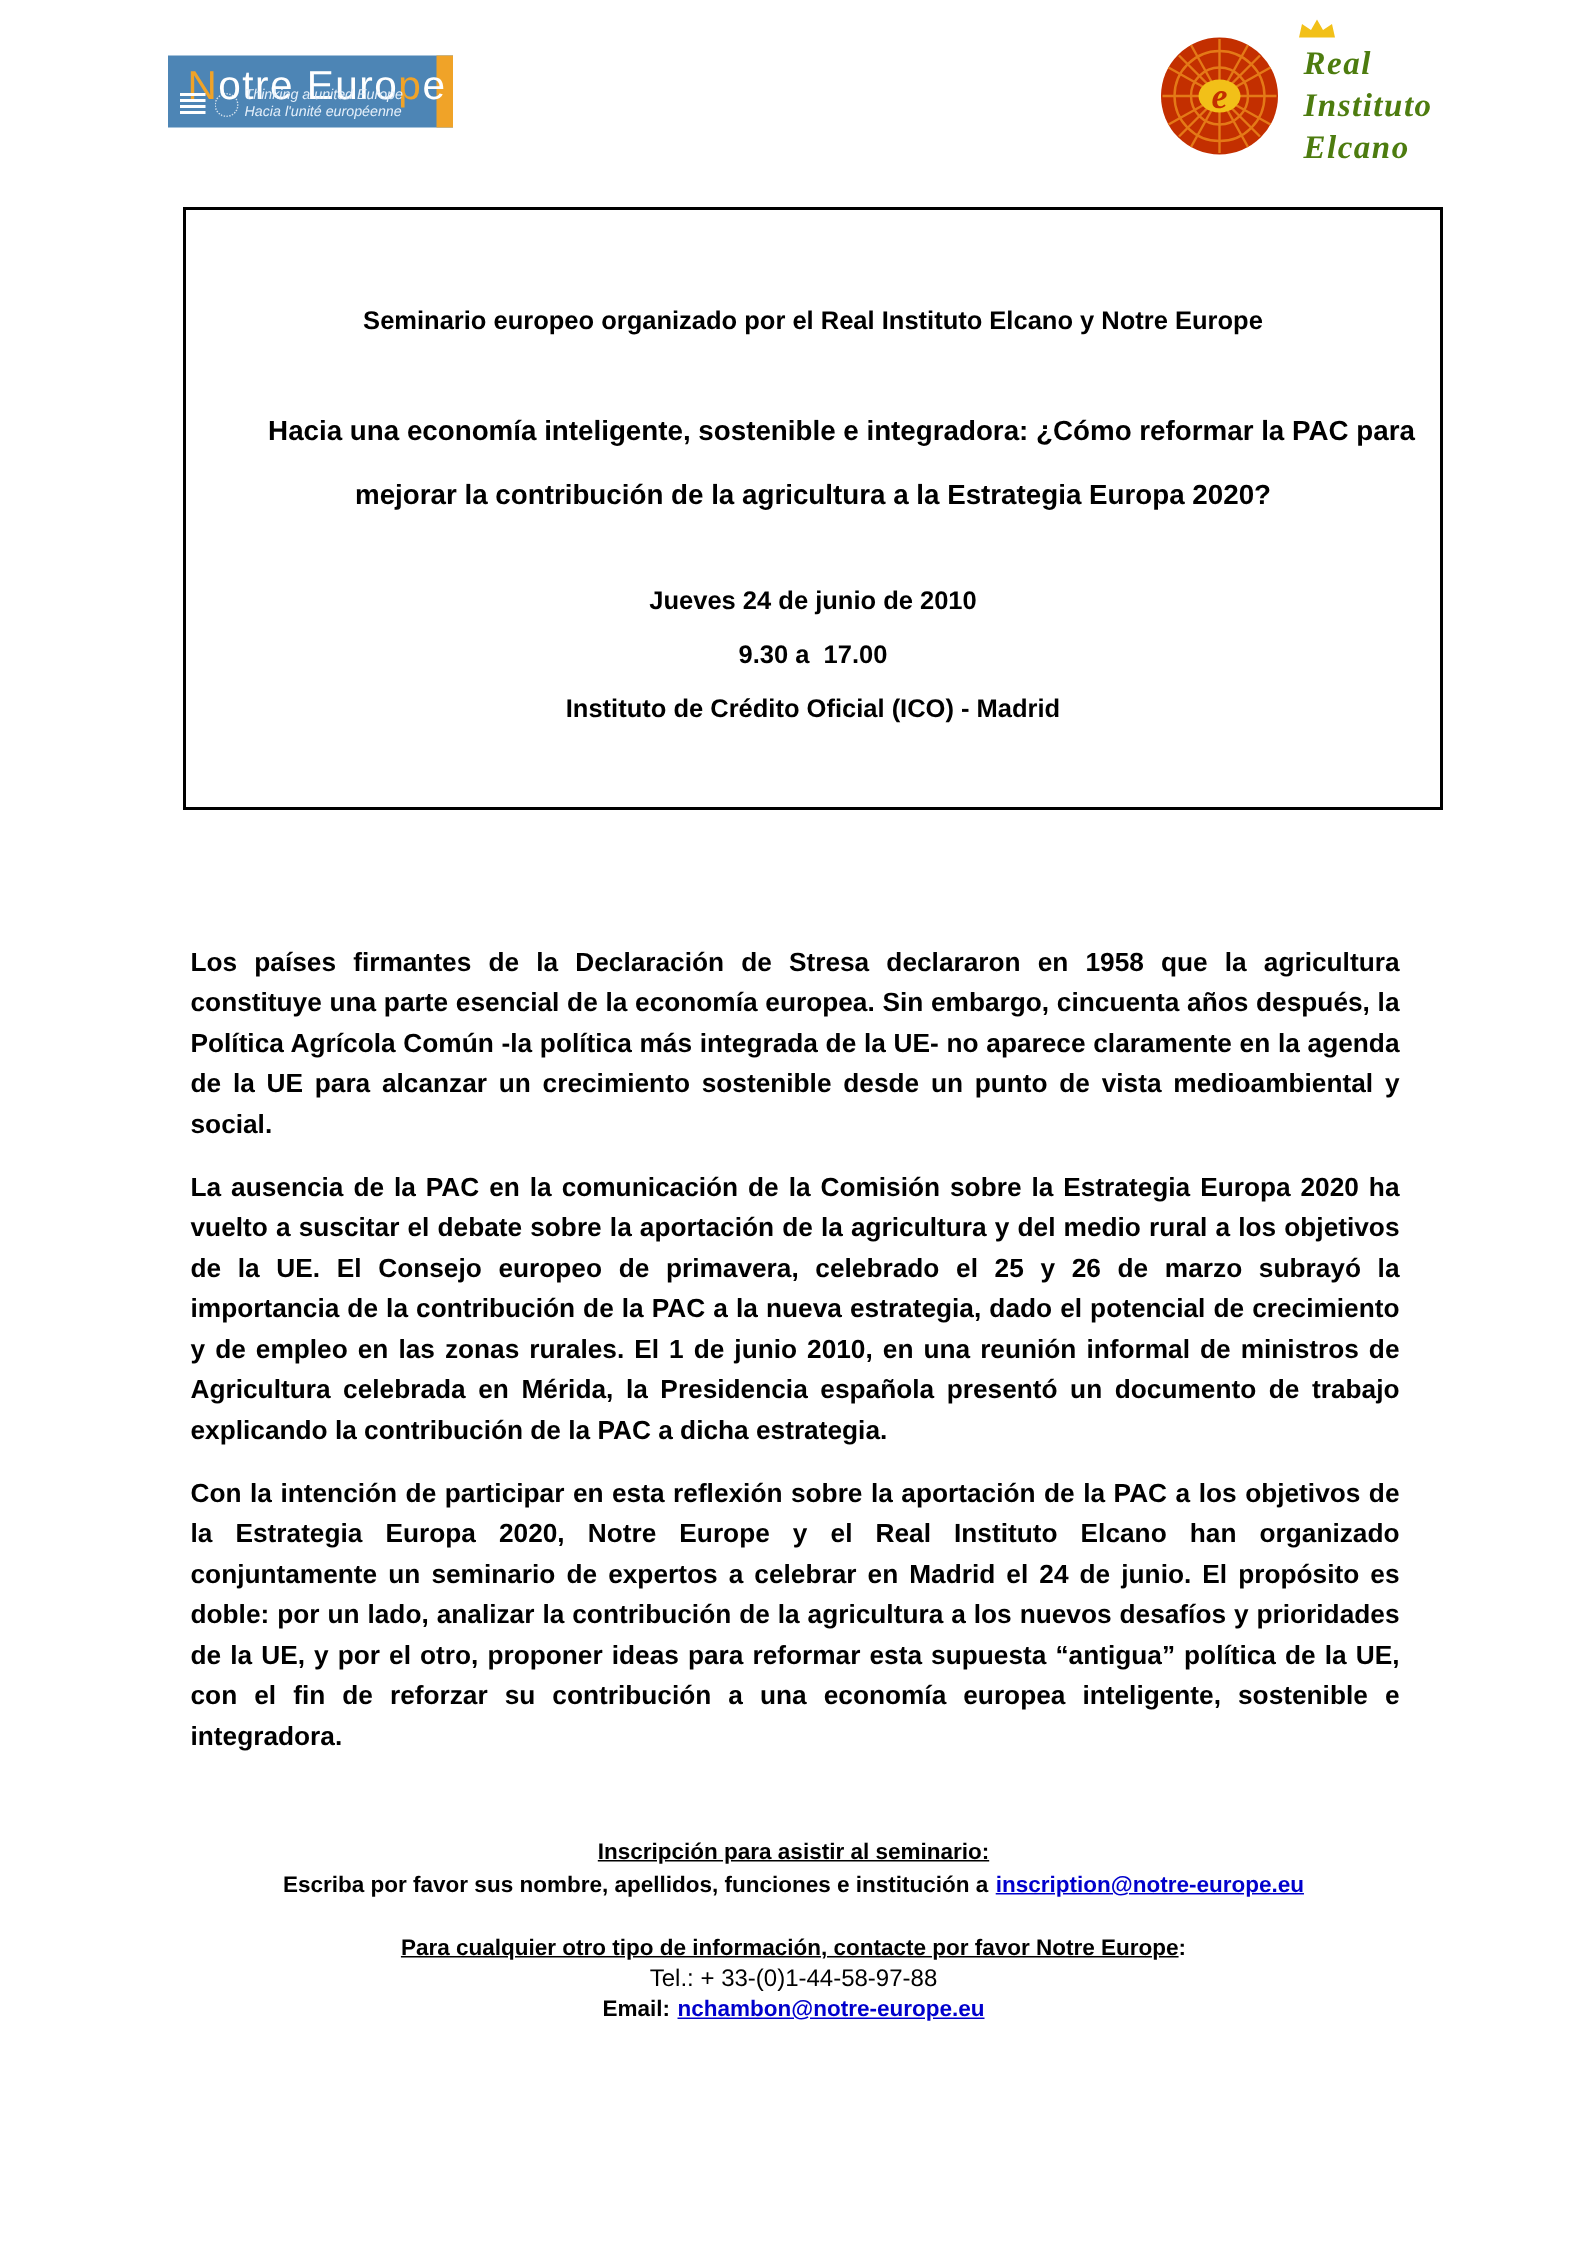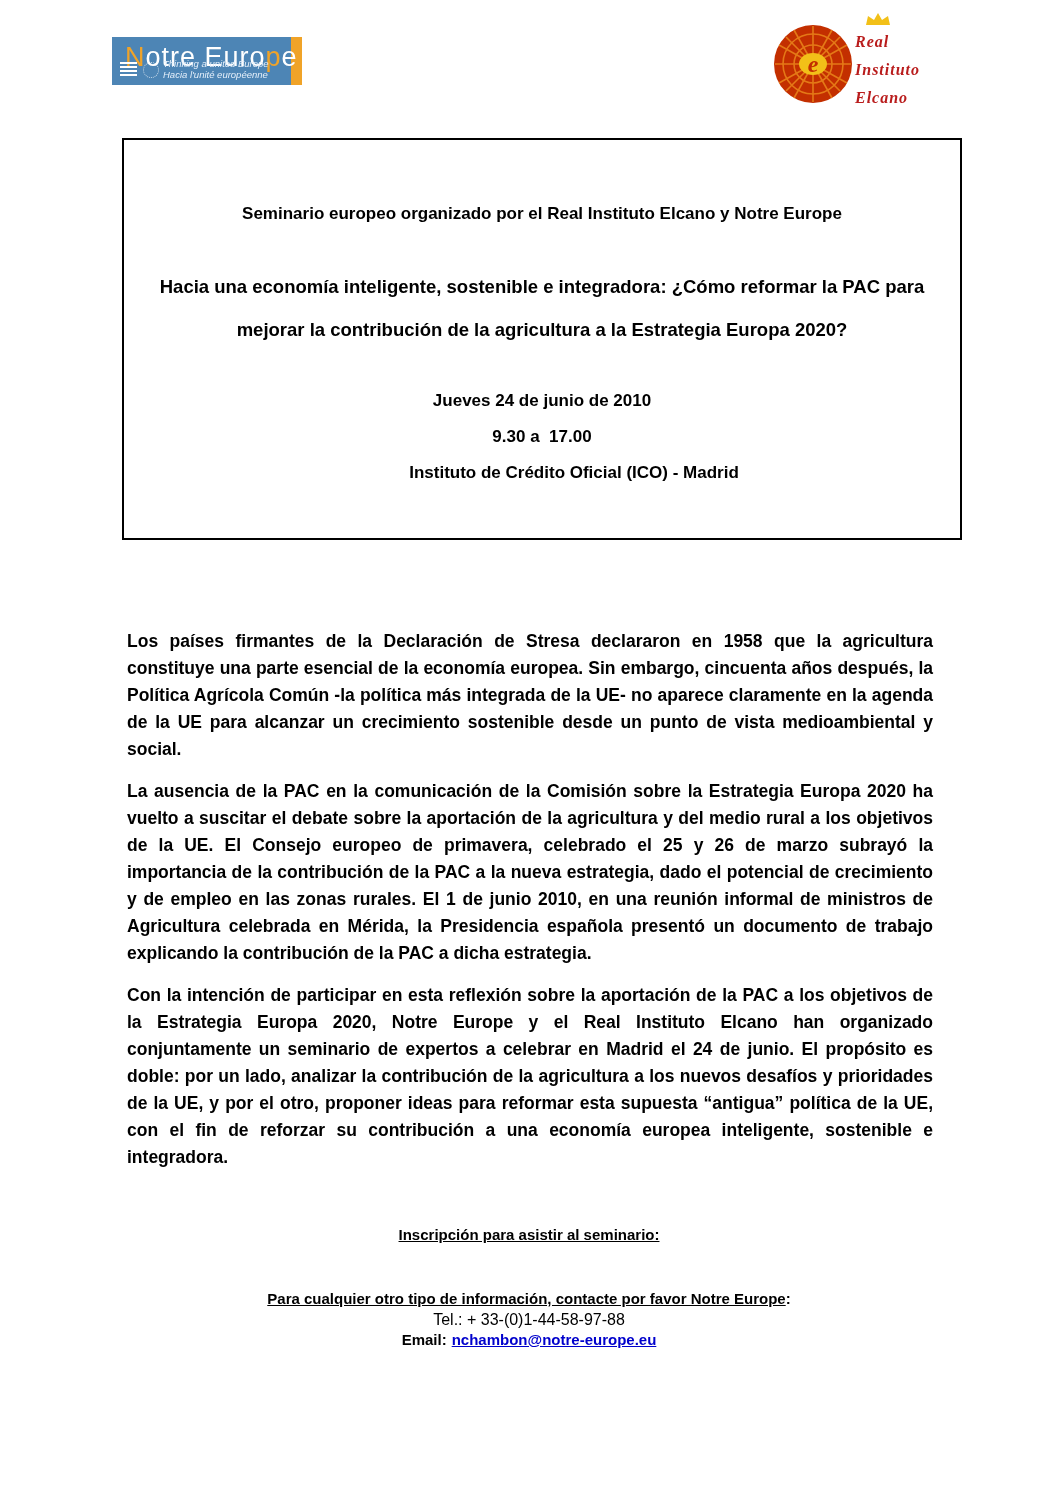--- a/index.html
+++ b/index.html
@@ -42,41 +42,41 @@
     width:14px; height:14px;
     border:1px dotted rgba(255,255,255,.75);
     border-radius:50%;
   }
 
   
   .elcano{position:absolute; left:773px; top:8px; width:220px; height:100px;}
   .elcano-emblem{position:absolute; left:0; top:12px;}
   .elcano-crown{position:absolute; left:90px; top:4px;}
   .elcano-text{
-    position:absolute; left:82px; top:20px;
+    position:absolute; left:96px; top:20px;
     font-family:"Liberation Serif", serif;
     font-style:italic; font-weight:700;
-    font-size:16px; line-height:28px; letter-spacing:1px;
-    color:#b91c1c;
+    font-size:22px; line-height:28px; letter-spacing:1px;
+    color:#4d7c0f;
   }
 
   
   .header-box{
     position:absolute; left:122px; top:138px;
     width:836px; height:398px;
     border:2px solid #000;
     text-align:center;
   }
   .hb-line{position:absolute; left:0; width:100%;}
   .hb-intro{top:64px; font-size:17px; font-weight:600;}
-  .hb-title1{top:136px; font-size:18.5px; font-weight:700;}
+  .hb-title1{top:136px; font-size:18.5px; font-weight:700;padding-left:19px;}
   .hb-title2{top:179px; font-size:18.5px; font-weight:700;}
   .hb-date{top:251px; font-size:17px; font-weight:600;}
   .hb-time{top:287px; font-size:17px; font-weight:600; white-space:pre-wrap;}
-  .hb-venue{top:323px; font-size:17px; font-weight:600;padding-left:32px;}
+  .hb-venue{top:323px; font-size:17px; font-weight:600;}
 
   
   .body-text{
     position:absolute; left:127px; top:628px; width:806px;
   }
   .body-text p{
     margin:0 0 15px 0;
     font-size:17.5px; line-height:27px;
     font-weight:600;
     text-align:justify;
@@ -148,20 +148,23 @@
   </div>
 
   <div class="body-text">
     <p>Los países firmantes de la Declaración de Stresa declararon en 1958 que la agricultura constituye una parte esencial de la economía europea. Sin embargo, cincuenta años después, la Política Agrícola Común -la política más integrada de la UE- no aparece claramente en la agenda de la UE para alcanzar un crecimiento sostenible desde un punto de vista medioambiental y social.</p>
     <p>La ausencia de la PAC en la comunicación de la Comisión sobre la Estrategia Europa 2020 ha vuelto a suscitar el debate sobre la aportación de la agricultura y del medio rural a los objetivos de la UE. El Consejo europeo de primavera, celebrado el 25 y 26 de marzo subrayó la importancia de la contribución de la PAC a la nueva estrategia, dado el potencial de crecimiento y de empleo en las zonas rurales. El 1 de junio 2010, en una reunión informal de ministros de Agricultura celebrada en Mérida, la Presidencia española presentó un documento de trabajo explicando la contribución de la PAC a dicha estrategia.</p>
     <p>Con la intención de participar en esta reflexión sobre la aportación de la PAC a los objetivos de la Estrategia Europa 2020, Notre Europe y el Real Instituto Elcano han organizado conjuntamente un seminario de expertos a celebrar en Madrid el 24 de junio. El propósito es doble: por un lado, analizar la contribución de la agricultura a los nuevos desafíos y prioridades de la UE, y por el otro, proponer ideas para reformar esta supuesta “antigua” política de la UE, con el fin de reforzar su contribución a una economía europea inteligente, sostenible e integradora.</p>
   </div>
 
   <div class="footer-inscription">
     <div class="f-heading">Inscripción para asistir al seminario:</div>
+    <div class="f-text">
+      <span>Escriba por favor sus nombre, apellidos, funciones e institución a</span><a class="doc-link gap-left" href="#">inscription@notre-europe.eu</a>
+    </div>
   </div>
 
   <div class="footer-info">
     <div>
       <span class="f-heading">Para cualquier otro tipo de información, contacte por favor Notre Europe</span><span class="f-text">:</span>
     </div>
     <div class="f-tel">Tel.: + 33-(0)1-44-58-97-88</div>
     <div class="f-email">
       <span class="gap-right">Email:</span><a class="doc-link" href="#">nchambon@notre-europe.eu</a>
     </div>

